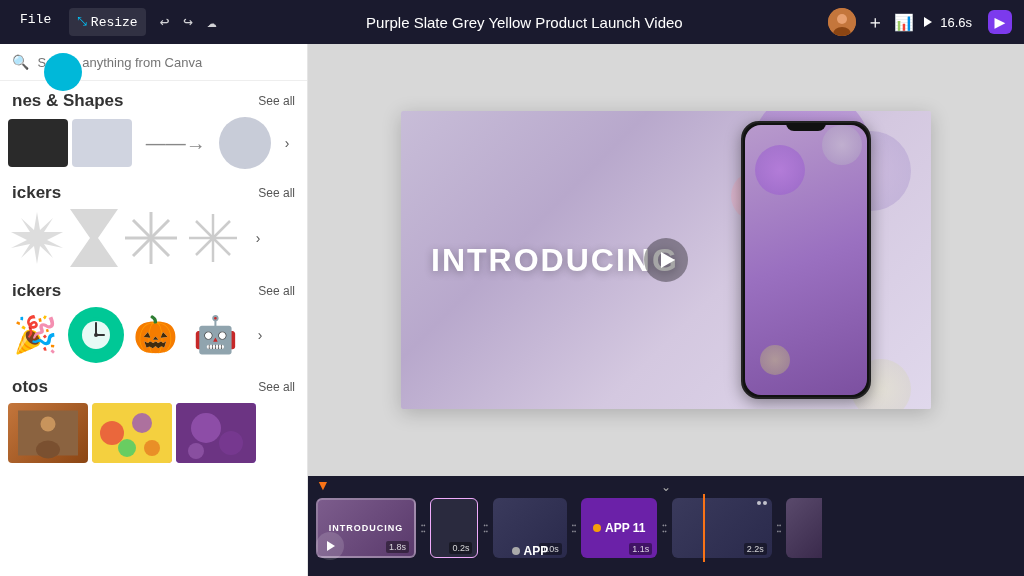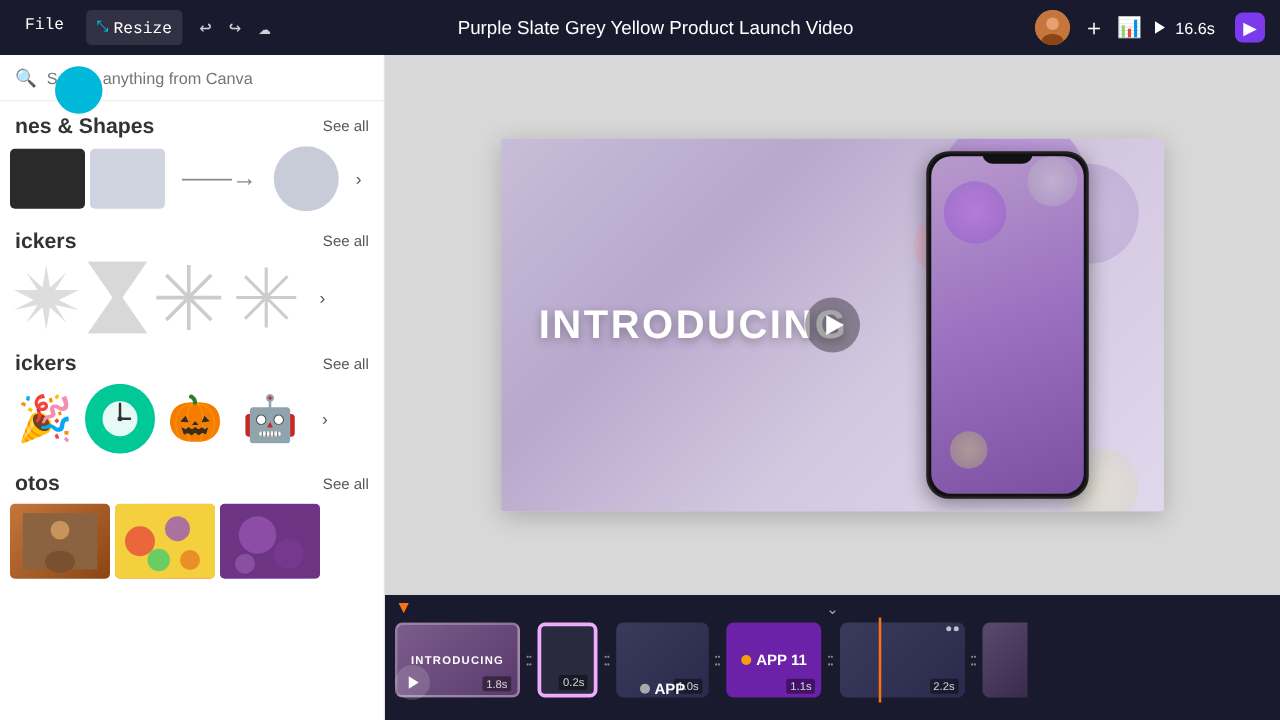--- a/index.html
+++ b/index.html
@@ -154,21 +154,21 @@
     }
     .timeline-tracks { display: flex; align-items: center; height: 68px; padding: 0 8px; gap: 4px; overflow: hidden; }
 
     
     .clip { height: 60px; border-radius: 6px; display: flex; align-items: center; justify-content: center; flex-shrink: 0; position: relative; overflow: hidden; cursor: pointer; }
     .clip-duration { position: absolute; bottom: 3px; right: 5px; font-size: 9px; color: rgba(255,255,255,0.8); background: rgba(0,0,0,0.4); padding: 1px 3px; border-radius: 2px; }
     .clip-dots { position: absolute; top: 3px; right: 5px; display: flex; gap: 2px; }
     .clip-dot { width: 4px; height: 4px; border-radius: 50%; background: rgba(255,255,255,0.7); }
 
     .clip1 { width: 100px; background: linear-gradient(135deg, #7c5c8c, #5a3a6c); border: 2px solid rgba(255,255,255,0.3); }
-    .clip2 { width: 50px; background: #2a2a3e; border: 3px solid #f0abfc; }
+    .clip2 { width: 50px; background: #2a2a3e; border: 1px solid #f0abfc; }
     .clip3 { width: 75px; background: linear-gradient(135deg, #3a3a5c, #2a2a4c); align-items: flex-end; }
     .clip4 { width: 84px; background: #6b21a8; }
     .clip5 { width: 120px; background: linear-gradient(135deg, #3a3a5c, #2a2a4c); }
 
     .clip1-text { font-size: 9px; color: white; font-weight: 700; letter-spacing: 1px; z-index: 1; }
     .clip-app-dot { width: 8px; height: 8px; border-radius: 50%; margin-right: 4px; }
 
     
     .clip-partial { width: 36px; height: 60px; background: linear-gradient(135deg, #5a4a6c, #3a2a4c); border-radius: 6px 0 0 6px; overflow: hidden; flex-shrink: 0; cursor: pointer; }
 

